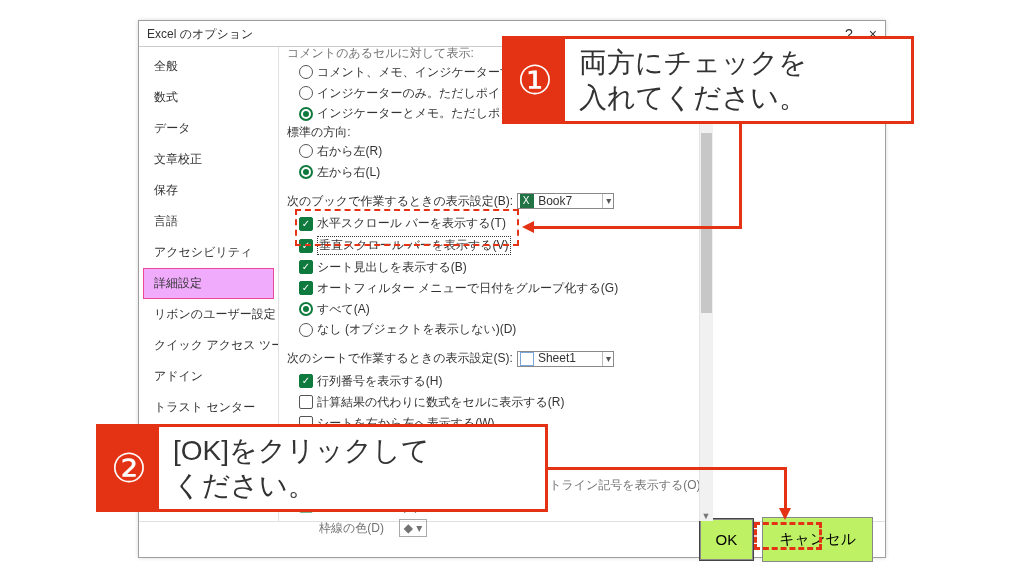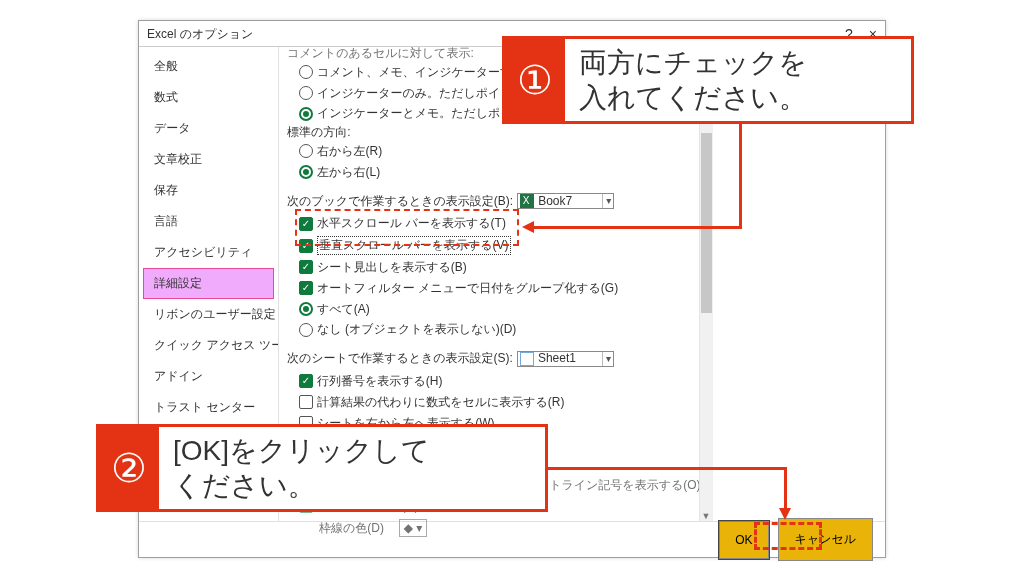--- a/index.html
+++ b/index.html
@@ -24,21 +24,21 @@
   .chk.grayed { background:#0f7a3d; opacity:.55; border-color:#0f7a3d;}
   .chk.grayed::after { content:"✓"; color:#fff; font-size:10px;}
   .sect { font-weight:normal; margin:6px 0 2px 0;}
   .combo { display:inline-flex; align-items:center; border:1px solid #8a8a8a; height:16px; padding:0 2px; background:#fff; gap:4px;}
   .combo .ic { width:14px; height:14px; display:inline-block; background:#217346; position:relative;}
   .combo .ic::after { content:"X"; color:#fff; font-size:10px; position:absolute; left:2.5px; top:0;}
   .combo .ic2 { width:14px; height:14px; display:inline-block; border:1px solid #7aa7d9; background:#fff;}
   .combo .dd { border-left:1px solid #bbb; padding-left:3px; color:#555; font-size:10px;}
   .muted { color:#737373; }
   .footer { height:36px; display:flex; justify-content:flex-end; align-items:center; gap:8px; padding:0 12px; border-top:1px solid #e0e0e0;}
-  .btn { border:1px solid #888; padding:12px 16px; background:#eab308; font-size:12px;}
+  .btn { border:1px solid #888; padding:12px 16px; background:#bef264; font-size:15px;}
   .btn.ok { border:1px solid #444; box-shadow:0 0 0 1px #888 inset;}
   
   .call { position:absolute; border:3px solid #e33314; background:#fff; display:flex; align-items:stretch;}
   .num { width:60px; display:flex; align-items:center; justify-content:center; background:#e33314; color:#fff; font-size:40px;}
   .call-text { font-size:28px; padding:6px 14px; line-height:1.25; }
   .dash-red { border:2px dashed #e33314; position:absolute; }
   .dash-red2 { border:3px dashed #e33314; position:absolute; }
   .arrowline { position:absolute; background:#e33314; }
   .arrowhead { position:absolute; width:0; height:0; border-left:6px solid transparent; border-right:6px solid transparent; border-top:12px solid #e33314;}
   .scroll-track { position:absolute; right:0; top:0; width:14px; background:#f1f1f1; height:100%; border-left:1px solid #e4e4e4;}

